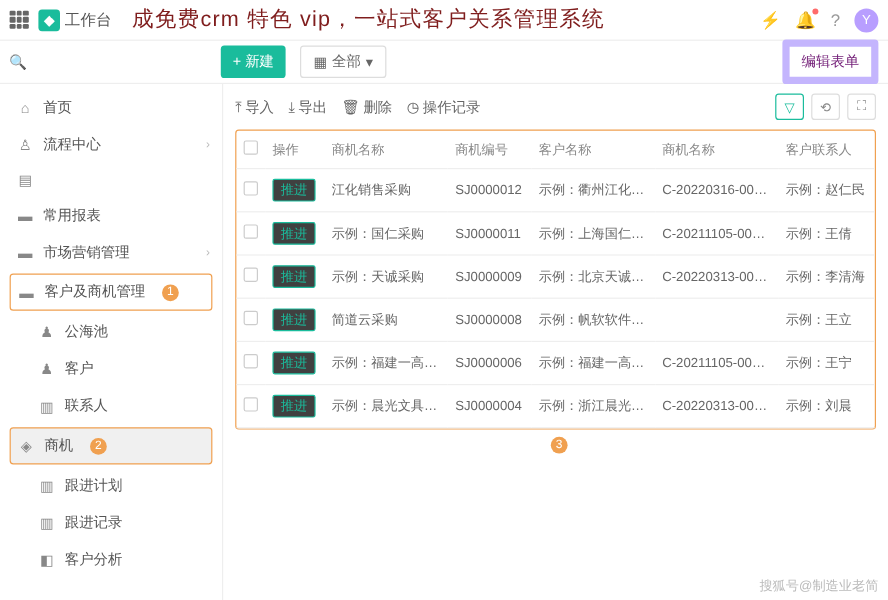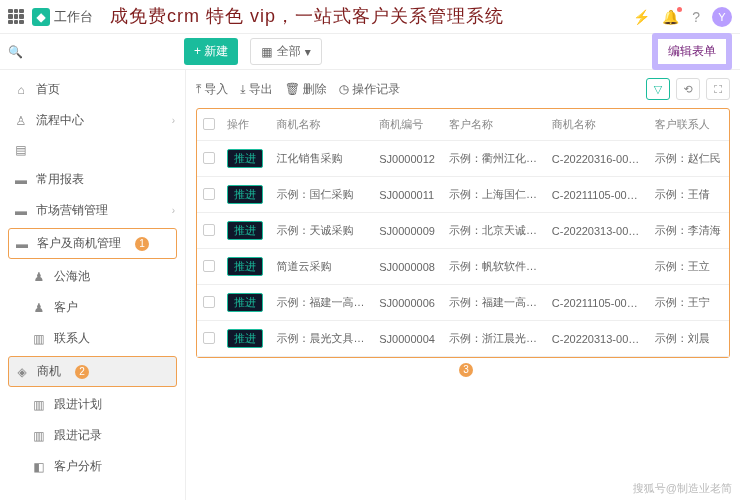--- a/index.html
+++ b/index.html
@@ -34,21 +34,21 @@
 .add-btn{background:#1abc9c;color:#fff;border:none;border-radius:3px;padding:5px 12px;font-size:12px}
 .tb-link{color:#666;display:flex;align-items:center;gap:3px;font-size:12px}
 .tb-right{margin-left:auto;display:flex;gap:6px}
 .tb-ic{border:1px solid #ddd;border-radius:3px;width:24px;height:22px;display:flex;align-items:center;justify-content:center;color:#888;font-size:11px}
 .tb-ic.active{color:#1abc9c;border-color:#1abc9c}
 .tbl-wrap{border:1px solid #f0a050;border-radius:3px}
 table{width:100%;border-collapse:collapse;font-size:11px}
 th,td{padding:8px 6px;text-align:left;border-bottom:1px solid #eee;color:#666;white-space:nowrap;overflow:hidden;text-overflow:ellipsis;max-width:100px}
 th{font-weight:400;color:#888}
 .chk{width:12px;height:12px;border:1px solid #ccc;border-radius:2px;display:inline-block}
-.push-btn{border:1px solid #1abc9c;color:#1abc9c;background:#0f172a;border-radius:2px;padding:1px 6px;font-size:11px}
+.push-btn{border:1px solid #1abc9c;color:#1abc9c;background:#404040;border-radius:2px;padding:1px 6px;font-size:11px}
 .footer-marker{text-align:center;margin-top:4px}
 .watermark{position:absolute;bottom:4px;right:8px;color:#bbb;font-size:11px}
 </style>
 </head>
 <body>
 
 <div class="overlay-text">成免费crm 特色 vip，一站式客户关系管理系统</div>
 
 <div class="topbar">
   <div class="app-icon">

